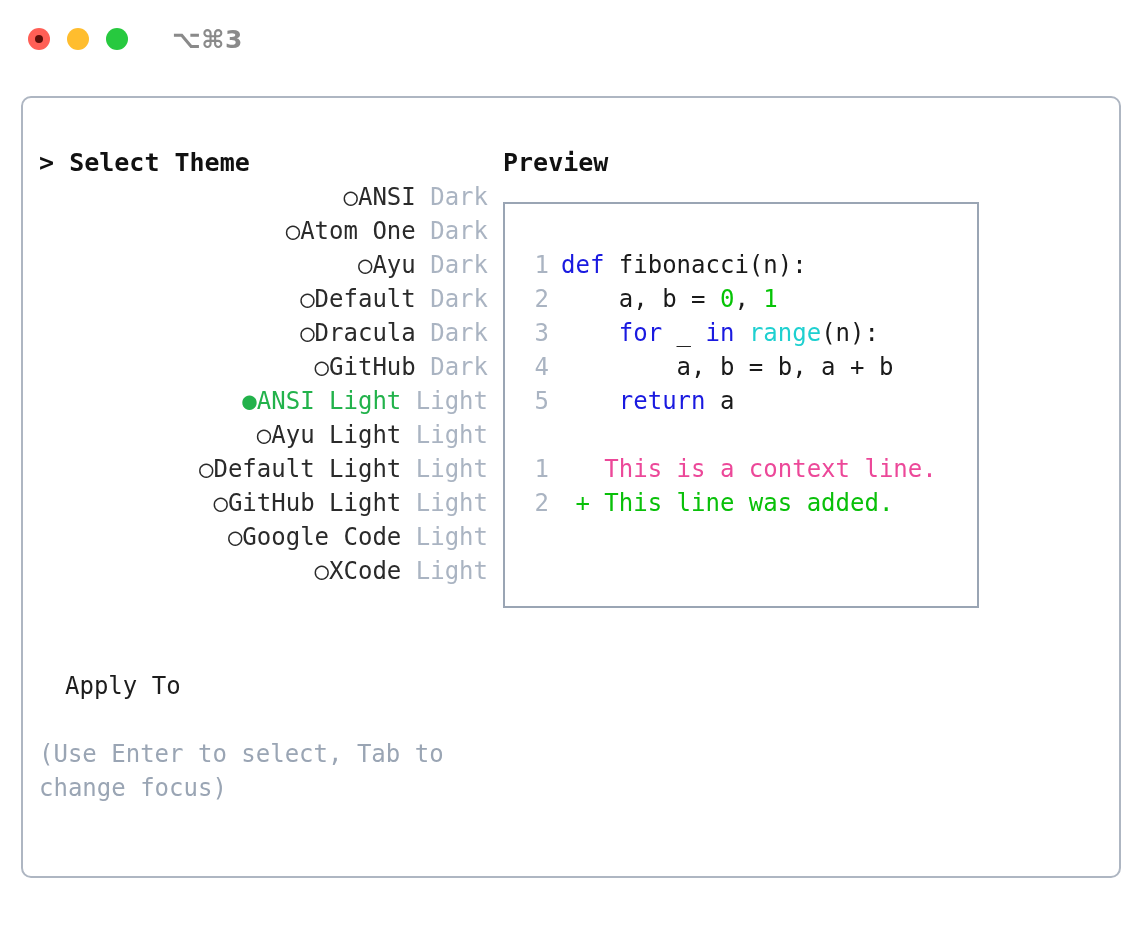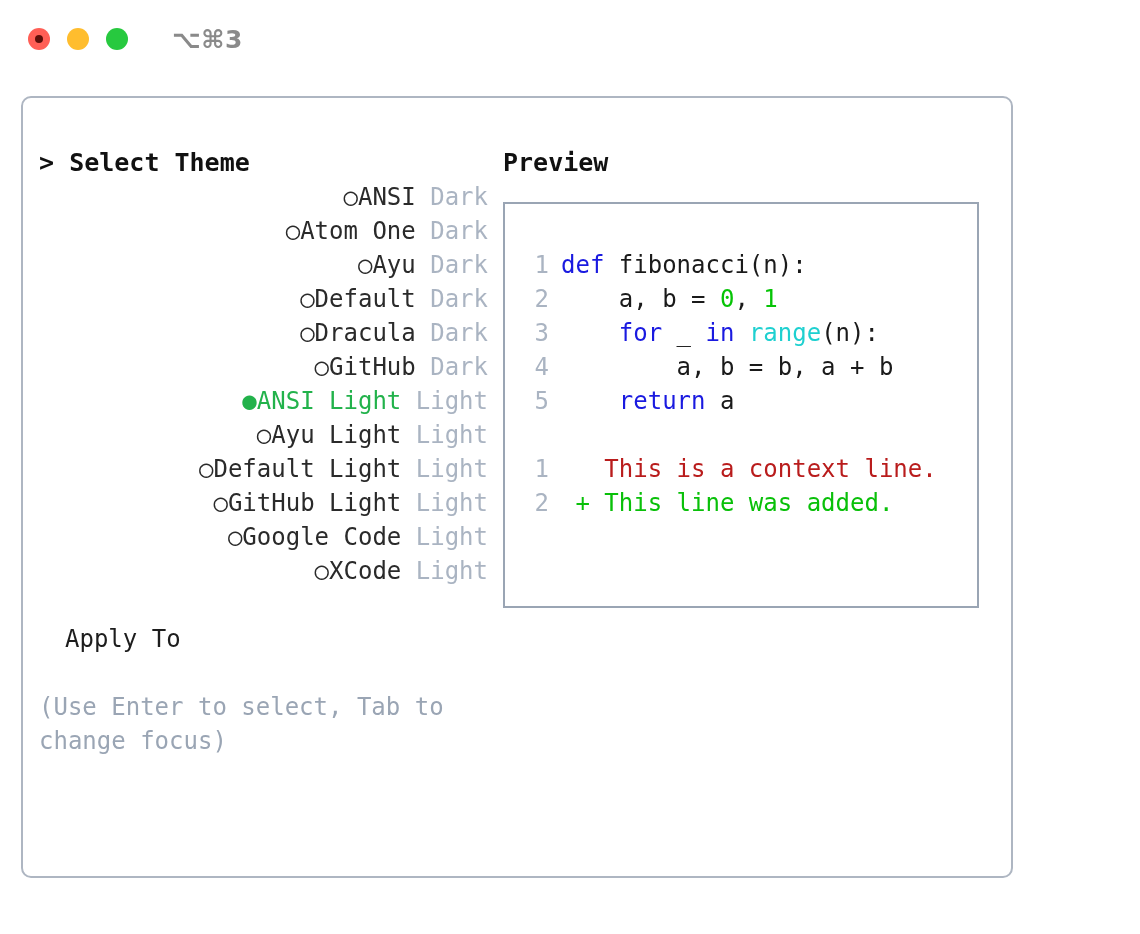--- a/index.html
+++ b/index.html
@@ -66,21 +66,21 @@
     font-weight: bold;
     letter-spacing: 0.5px;
     font-family: "DejaVu Sans", "Liberation Sans", sans-serif;
   }
 
   
   #panel {
     position: absolute;
     left: 21px;
     top: 96px;
-    width: 992px;
+    width: 1100px;
     height: 782px;
     border: 2px solid #aeb6c2;
     border-radius: 10px;
     box-sizing: border-box;
     background: #ffffff;
   }
 
   #panel-inner {
     position: absolute;
     left: 0; top: 0;
@@ -122,20 +122,21 @@
   .opt-suffix {
     color: #aab4c2;
   }
 
   .subhead {
     font-size: 24px;
     line-height: 34px;
     color: #1d1d1d;
     white-space: pre;
     padding-left: 26px;
+    margin-top: 47px;
   }
 
   #hint {
     margin-top: 34px;
     font-size: 24px;
     line-height: 34px;
     color: #9aa5b4;
     width: 410px;
     word-spacing: 0px;
   }
@@ -178,21 +179,21 @@
     color: #aab4c2;
     margin-right: 12px;
   }
   .kw   { color: #1a1ae0; }
   .fn   { color: #1ed0d0; }
   .num  { color: #06c406; }
   .pl   { color: #1a1a1a; text-align: right; }
 
   .blank-line { height: 34px; }
 
-  .diff-ctx { color: #b91c1c; }
+  .diff-ctx { color: #ec4899; }
   .diff-del { color: #cc2222; }
   .diff-add { color: #09c009; }
 </style>
 </head>
 <body>
 
 <div id="window">
 
   <div id="titlebar">
     <div class="dots">

